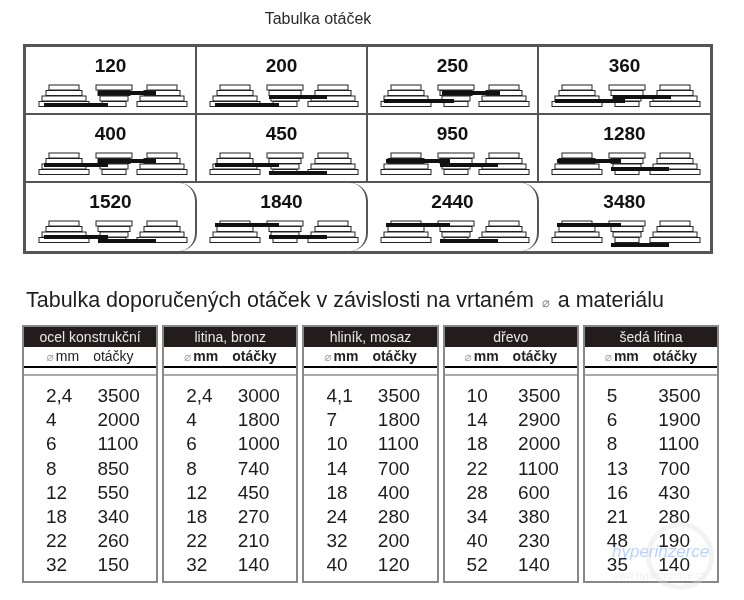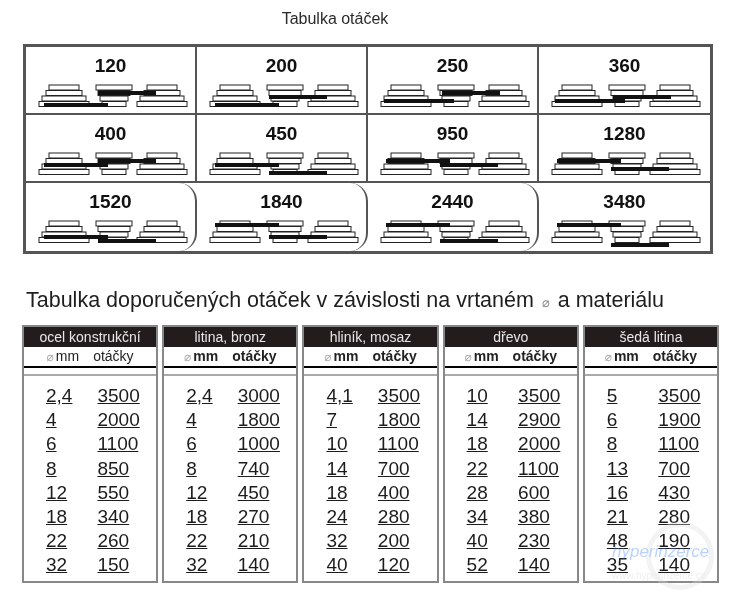--- a/index.html
+++ b/index.html
@@ -2,21 +2,21 @@
 <html><head>
   <meta charset="utf-8">
   <style>
     html, body { margin: 0; padding: 0; }
     body {
       width: 744px; height: 600px; background: #ffffff; position: relative;
       font-family: "Liberation Sans", sans-serif; color: #1a1a1a; overflow: hidden;
     }
     .top-title {
       position: absolute; left: 0; top: 10px; width: 636px; text-align: center;
-      font-size: 16px; color: #2a2a2a; margin-left: 17px;
+      font-size: 16px; color: #2a2a2a;
     }
     .speed-grid {
       position: absolute; left: 23px; top: 44px; width: 690px; height: 210px;
       border: 3px solid #555; box-sizing: border-box;
       display: grid; grid-template-columns: repeat(4, 1fr); grid-template-rows: repeat(3, 1fr);
       background: #fff;
     }
     .speed-cell {
       border-right: 2px solid #555; border-bottom: 2px solid #555;
       position: relative; box-sizing: border-box;
@@ -48,21 +48,21 @@
     .mat-sub {
       display: flex; justify-content: center; gap: 14px; font-size: 14px; height: 19px; line-height: 19px;
       border-bottom: 2px solid #000000; color: #222;
     }
     .mat-sub .dia { color: #aaa; font-size: 12px; margin-right: 2px; }
     .mat-sub.bold span.t { font-weight: bold; }
     .mat-body {
       flex: 1; margin-top: 6px; border-top: 2px solid #aaa; padding-top: 8px;
     }
     .mat-row {
-      display: flex; font-size: 19px; height: 24.2px; line-height: 24px; color: #1c1c1c; text-decoration: underline;
+      display: flex; font-size: 19px; height: 24.2px; line-height: 24px; color: #1c1c1c;
     }
     .mat-row .d { width: 48%; text-align: left; padding-left: 22px; box-sizing: border-box; }
     .mat-row .r { width: 52%; text-align: left; padding-left: 10px; box-sizing: border-box; }
 
     .watermark {
       position: absolute; left: 612px; top: 520px; width: 130px; height: 70px; opacity: 0.35;
       pointer-events: none;
     }
     .watermark-text { position: absolute; left: 0; top: 22px; font-size: 17px; font-style: italic; font-weight: normal; color: #3b82f6; }
     .watermark-url { position: absolute; left: 0; top: 50px; font-size: 10px; color: #cfcfcf; }

